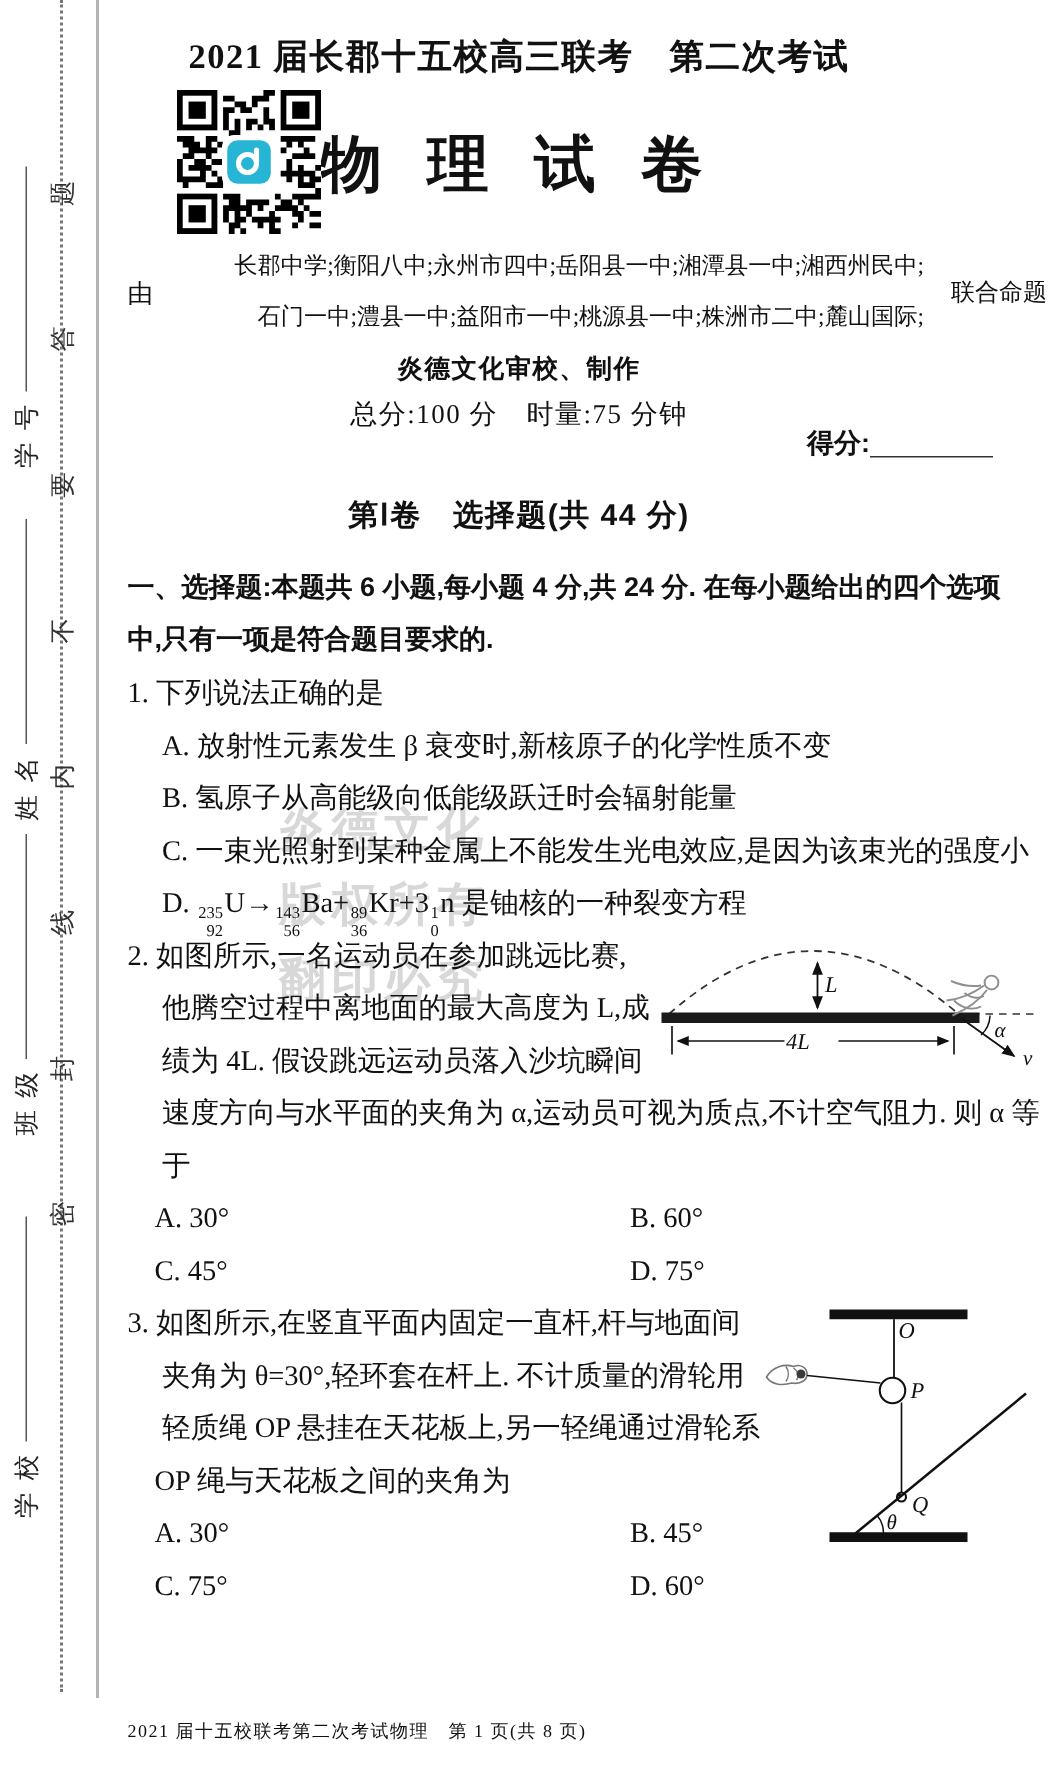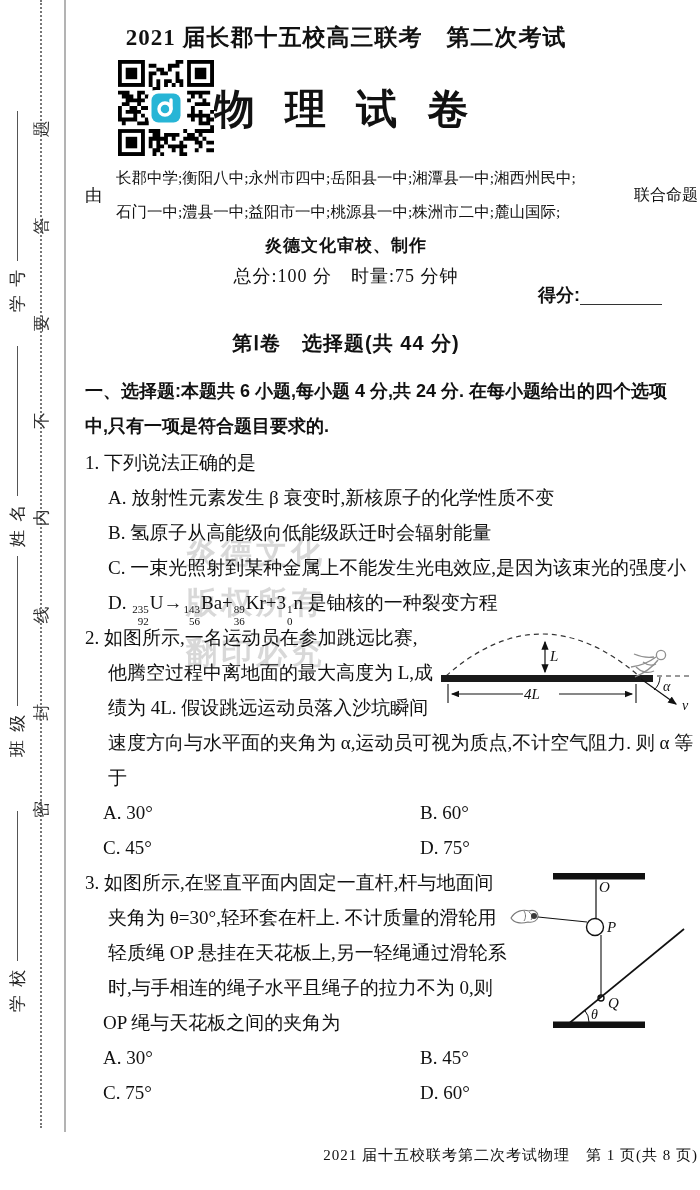--- a/index.html
+++ b/index.html
@@ -24,21 +24,21 @@
 
   
   .hdr{position:absolute;left:0;top:0;width:692px;z-index:1}
   .title{position:absolute;left:0;top:22px;width:100%;text-align:center;
          font-size:23px;font-weight:bold;letter-spacing:1px}
   .subject{position:absolute;left:0;top:82px;width:100%;text-align:center;
            font-size:41px;font-weight:bold;letter-spacing:10px}
   .qr{position:absolute;left:118px;top:60px;width:96px;height:96px;z-index:2}
   .schools{position:absolute;left:85px;top:161px;width:613px;display:flex;align-items:center;z-index:1}
   .by{font-size:17px;margin-right:14px}
-  .slines{flex:1;font-size:15.5px;line-height:34px;text-align:left}
+  .slines{flex:1;font-size:15.5px;line-height:34px;text-align:right}
   .joint{font-size:16px;white-space:nowrap;margin-left:18px}
   .producer{position:absolute;left:0;top:234px;width:692px;text-align:center;
             font-family:"Liberation Sans",sans-serif;font-weight:bold;font-size:17px;letter-spacing:1px}
   .exam-info{position:absolute;left:0;top:264px;width:692px;text-align:center;font-size:18px;letter-spacing:1px}
   .score{position:absolute;right:30px;top:283px;display:flex;align-items:center;
          font-family:"Liberation Sans",sans-serif;font-weight:bold;font-size:18px}
   .score .uline{display:inline-block;width:82px;border-bottom:1.6px solid #333;height:19px}
   .sec-head{position:absolute;left:0;top:330px;width:692px;text-align:center;
             font-family:"Liberation Sans",sans-serif;font-weight:bold;font-size:20px;letter-spacing:1px}
   .inst{position:absolute;left:85px;top:374px;width:613px;z-index:1;
@@ -46,22 +46,22 @@
 
   
   .qblock{position:absolute;left:85px;top:445px;width:613px;font-size:19px;z-index:1}
   .tline{height:35px;line-height:35px;white-space:nowrap}
   .ind{padding-left:23px}
   .optrow{display:flex;height:35px;line-height:35px}
   .optrow .oA{padding-left:18px;width:317px}
   .it{font-style:italic}
   .ss{display:inline-flex;flex-direction:column;align-items:flex-end;
       font-size:11px;line-height:1.1;vertical-align:-4px;margin:0 1px}
-  .footer{position:absolute;left:85px;top:1146px;width:613px;text-align:right;
-          font-size:15px;letter-spacing:1px;z-index:1}
+  .footer{position:absolute;left:85px;top:1146px;width:613px;text-align:left;
+          font-size:12px;letter-spacing:1px;z-index:1}
 
   
   .fig2{position:absolute;left:437px;top:616px;z-index:2}
   .fig3{position:absolute;left:503px;top:856px;z-index:2}
   .svgit{font-style:italic;font-family:"Liberation Serif",serif;font-size:15px;fill:#111}
   .svgit2{font-style:italic;font-family:"Liberation Serif",serif;font-size:14px;fill:#111}
 </style>
 </head>
 <body>
 
@@ -177,21 +177,20 @@
       <div>B. 60°</div>
     </div>
     <div class="optrow">
       <div class="oA">C. 45°</div>
       <div>D. 75°</div>
     </div>
 
     <div class="tline">3. 如图所示,在竖直平面内固定一直杆,杆与地面间</div>
     <div class="tline ind">夹角为 θ=30°,轻环套在杆上. 不计质量的滑轮用</div>
     <div class="tline ind">轻质绳 OP 悬挂在天花板上,另一轻绳通过滑轮系</div>
-    <div class="tline ind">时,与手相连的绳子水平且绳子的拉力不为 0,则</div>
     <div class="tline" style="padding-left:18px">OP 绳与天花板之间的夹角为</div>
     <div class="optrow">
       <div class="oA">A. 30°</div>
       <div>B. 45°</div>
     </div>
     <div class="optrow">
       <div class="oA">C. 75°</div>
       <div>D. 60°</div>
     </div>
   </div>

